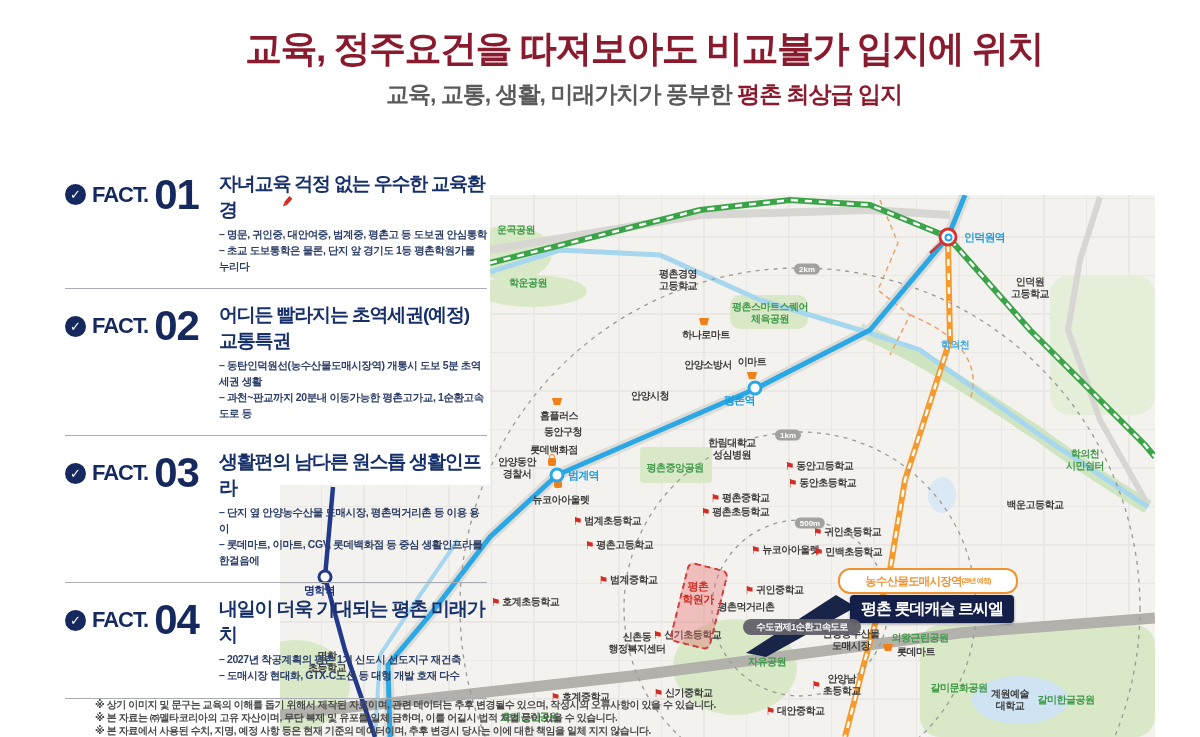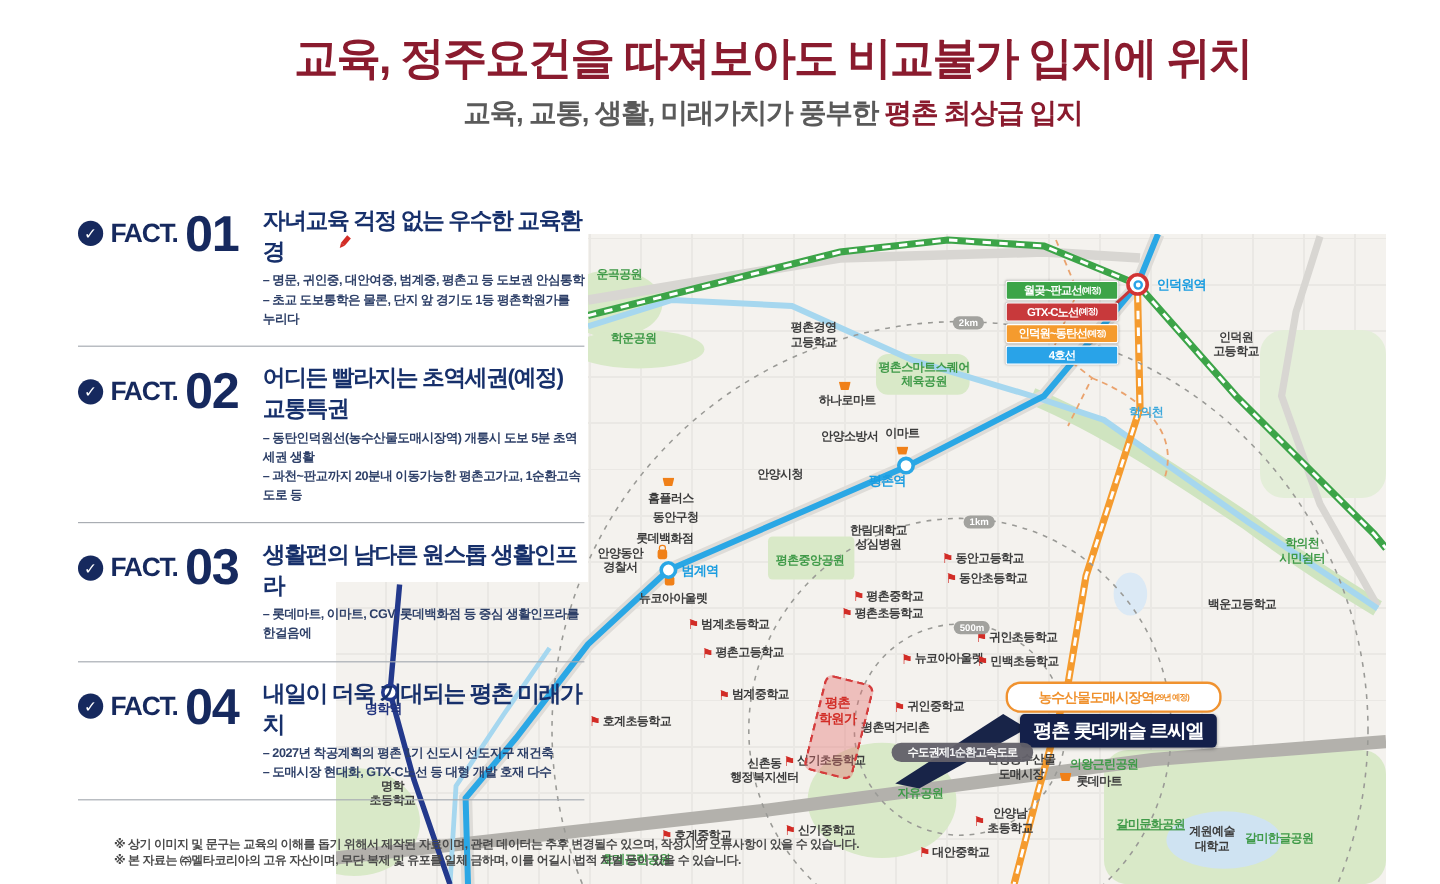--- a/index.html
+++ b/index.html
@@ -110,20 +110,21 @@
       </div>
     </div>
     <div class="fact-row">
       <div class="fact-left">
         <span class="chk">✓</span>
         <span class="fact-word">FACT.</span>
         <span class="fact-num">03</span>
       </div>
       <div>
         <div class="fact-title">생활편의 남다른 원스톱 생활인프라</div>
+        <div class="fact-bullet">– 단지 옆 안양농수산물 도매시장, 평촌먹거리촌 등 이용 용이</div>
         <div class="fact-bullet">– 롯데마트, 이마트, CGV, 롯데백화점 등 중심 생활인프라를 한걸음에</div>
       </div>
     </div>
     <div class="fact-row">
       <div class="fact-left">
         <span class="chk">✓</span>
         <span class="fact-word">FACT.</span>
         <span class="fact-num">04</span>
       </div>
       <div>
@@ -222,21 +223,21 @@
       <div class="ml school" style="left: 407px; top: 440px;"><span class="flag">⚑</span><span>신기초등학교</span></div>
       <div class="ml school" style="left: 403px; top: 498px;"><span class="flag">⚑</span><span>신기중학교</span></div>
       <div class="ml park" style="left: 487px; top: 467px;"><span>자유공원</span></div>
       <div class="ml school" style="left: 556px; top: 490px;"><span class="flag">⚑</span><span>안양남
 초등학교</span></div>
       <div class="ml school" style="left: 515px; top: 516px;"><span class="flag">⚑</span><span>대안중학교</span></div>
       <div class="ml poi" style="left: 571px; top: 445px;"><span>안양농수산물
 도매시장</span></div>
       <div class="ml park" style="left: 640px; top: 443px;"><span>의왕근린공원</span></div>
       <div class="ml poi" style="left: 636px; top: 457px; justify-content: center;"><span>롯데마트</span></div>
-      <div class="ml park" style="left: 679px; top: 493px; text-decoration: underline;"><span>갈미문화공원</span></div>
+      <div class="ml park" style="left: 679px; top: 493px;"><span>갈미문화공원</span></div>
       <div class="ml poi" style="left: 730px; top: 505px;"><span>계원예술
 대학교</span></div>
       <div class="ml park" style="left: 786px; top: 505px;"><span>갈미한글공원</span></div>
       <div class="ml school" style="left: 300px; top: 502px;"><span class="flag">⚑</span><span>호계중학교</span></div>
       <div class="ml park" style="left: 250px; top: 522px;"><span>호계근린공원</span></div>
       <div class="ml poi" style="left: 47px; top: 467px;"><span>명학
 초등학교</span></div>
       <div class="ml poi" style="left: 750px; top: 93px;"><span>인덕원
 고등학교</span></div>
       <div class="ml water" style="left: 675px; top: 150px;"><span>학의천</span></div>
@@ -253,54 +254,38 @@
         <i></i>
       </span>
       <span class="stn-lab" style="left: 684px; top: 35px; color: rgb(27, 157, 224);">인덕원역</span>
       <span class="stn s-line4" style="left: 475px; top: 193px;"></span>
       <span class="stn-lab" style="left: 444px; top: 198px; color: rgb(27, 157, 224);">평촌역</span>
       <span class="stn s-line4" style="left: 277px; top: 280px;"></span>
       <span class="stn-lab" style="left: 288px; top: 273px; color: rgb(27, 157, 224);">범계역</span>
       <span class="stn s-line1" style="left: 45px; top: 382px;"></span>
       <span class="stn-lab" style="left: 24px; top: 388px; color: rgb(32, 50, 126);">명학역</span>
       <span class="ring-badge" style="left: 530px; top: 328px;">500m</span>
-      <span class="ring-badge" style="left: 536px; top: 240px;">1km</span>
+      <span class="ring-badge" style="left: 508px; top: 240px;">1km</span>
       <span class="ring-badge" style="left: 527px; top: 74px;">2km</span>
     </div>
 
   <div class="zone"></div>
   <div class="zone-lab">평촌
 학원가</div>
   <svg class="pencil" width="14" height="14" viewBox="0 0 14 14">
     <rect x="5" y="1" width="4" height="8" fill="#d22c26"></rect>
     <polygon points="5,9 9,9 7,13" fill="#d22c26"></polygon>
   </svg>
 
-  <div class="legend" id="legend">
-      <div class="lg" style="background: rgb(60, 164, 72);">
-        <span>월곶~판교선</span>
-        <small>(예정)</small>
-      </div>
-      <div class="lg" style="background: rgb(200, 57, 59);">
-        <span>GTX-C노선</span>
-        <small>(예정)</small>
-      </div>
-      <div class="lg" style="background: rgb(245, 155, 46);">
-        <span>인덕원~동탄선</span>
-        <small>(예정)</small>
-      </div>
-      <div class="lg" style="background: rgb(41, 163, 232);">
-        <span>4호선</span>
-      </div>
-    </div>
 
   <div class="pill b-station">
     <span>농수산물도매시장역</span>
       <small>(29년 예정)</small>
   </div>
   <div class="pill b-site">평촌 롯데캐슬 르씨엘</div>
   <div class="pill b-hwy">수도권제1순환고속도로</div>
 </div>
 
 <div class="disc" id="disc">
     <div>※ 상기 이미지 및 문구는 교육의 이해를 돕기 위해서 제작된 자료이며, 관련 데이터는 추후 변경될수 있으며, 작성시의 오류사항이 있을 수 있습니다.</div>
     <div>※ 본 자료는 ㈜멜타코리아의 고유 자산이며, 무단 복제 및 유포를 일체 금하며, 이를 어길시 법적 처벌 등이 있을 수 있습니다.</div>
+    <div>※ 본 자료에서 사용된 수치, 지명, 예정 사항 등은 현재 기준의 데이터이며, 추후 변경시 당사는 이에 대한 책임을 일체 지지 않습니다.</div>
   </div>
 
 </body></html>

